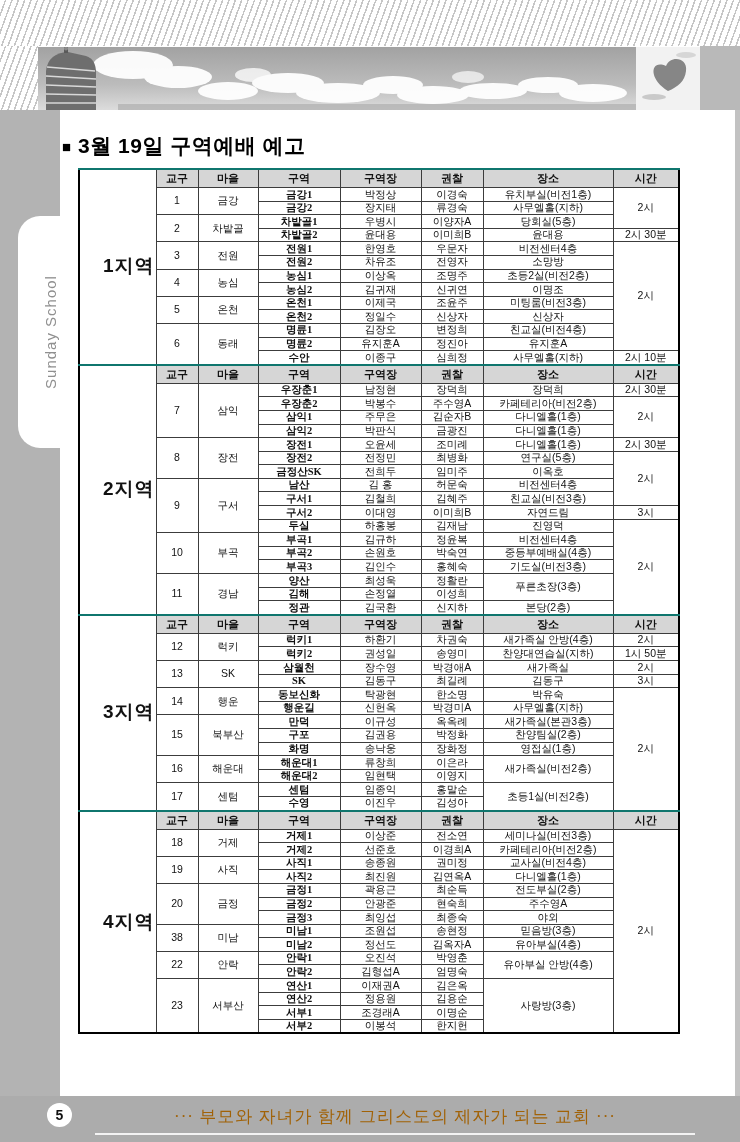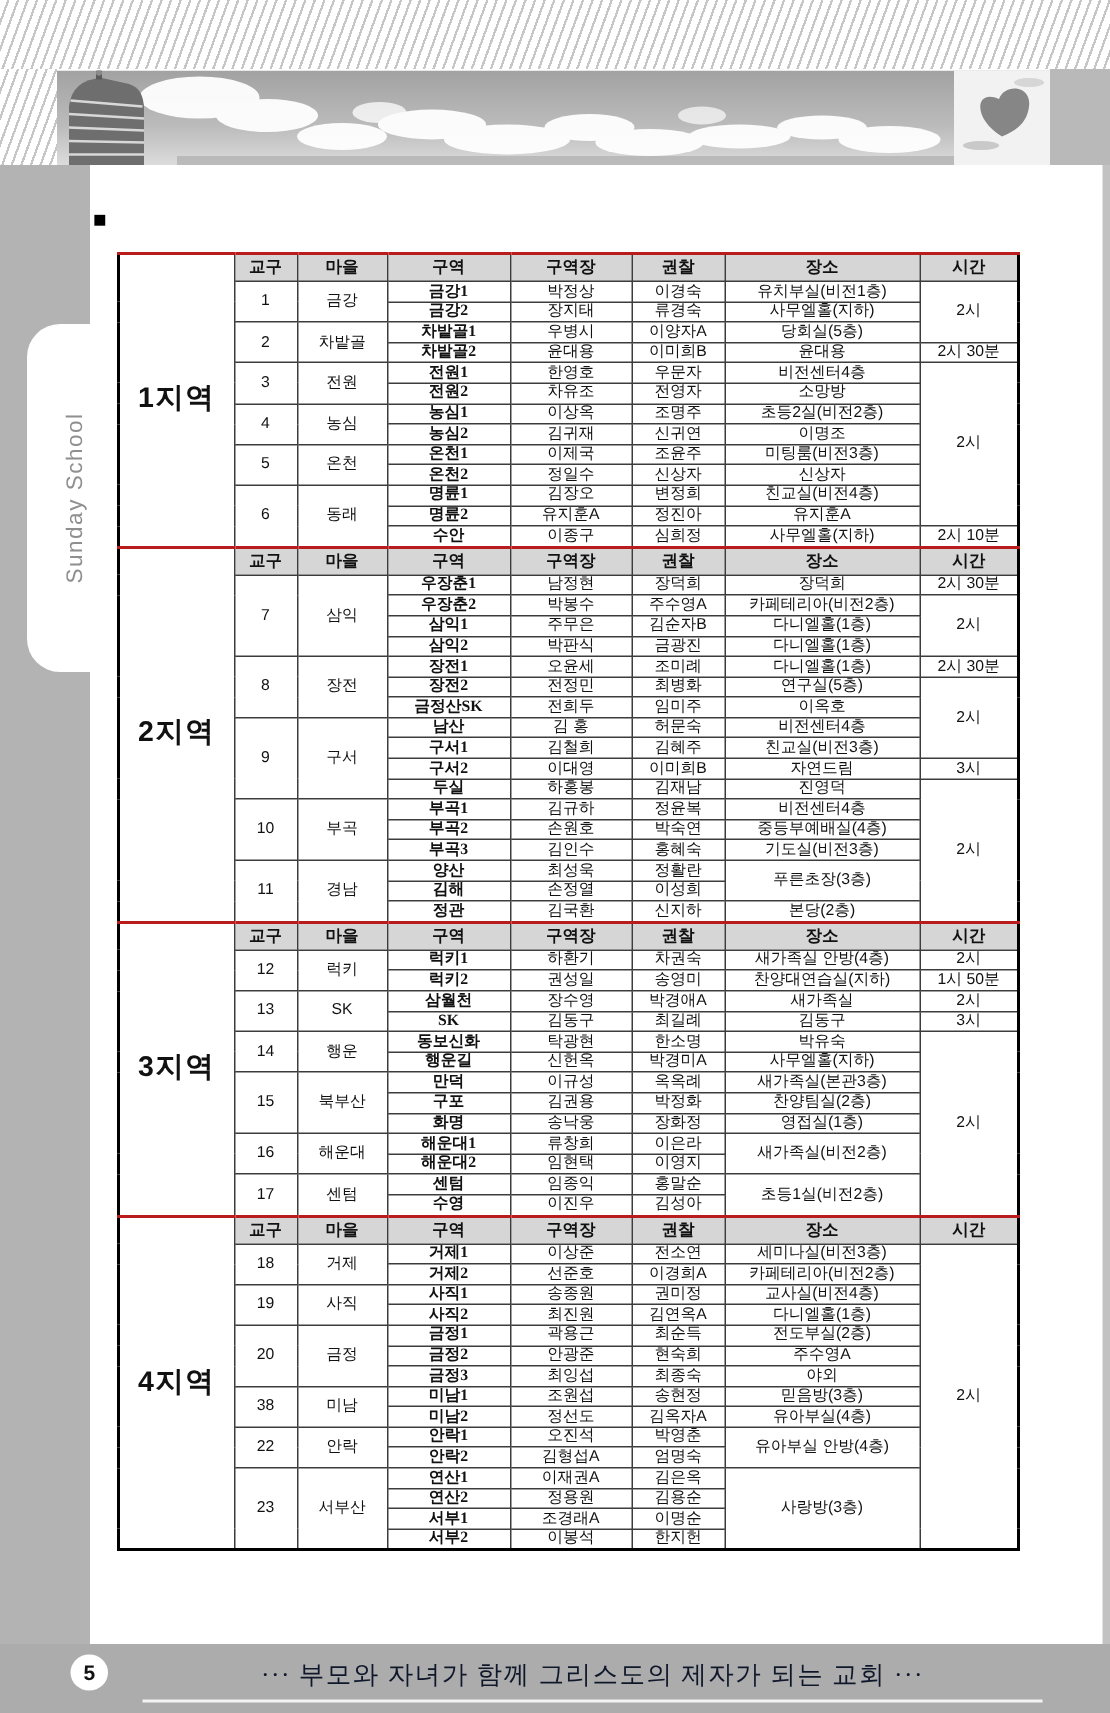--- a/index.html
+++ b/index.html
@@ -38,32 +38,32 @@
   
   .table-wrap{position:absolute;left:78px;top:168px;}
   table.sched{border-collapse:collapse;table-layout:fixed;width:600px;border:2px solid #000;}
   table.sched td,table.sched th{
     border:1px solid #3c3c3c;text-align:center;vertical-align:middle;
     font-size:10.5px;color:#111;padding:0 1px;height:12.6px;line-height:1.1;
     overflow:hidden;white-space:nowrap;
   }
   table.sched th{background:#d6d6d6;font-weight:bold;height:17px;font-size:11px;}
   table.sched td.district{font-weight:bold;font-family:Liberation Serif, serif;}
-  table.sched td.region{font-size:19px;font-weight:bold;background:#fff;letter-spacing:1px;}
-  table.sched tr.hdr th,table.sched tr.hdr td.region{border-top:2px solid #b91c1c;margin-left:16px;}
+  table.sched td.region{font-size:19px;font-weight:bold;background:#fff;letter-spacing:1px;text-align:right;}
+  table.sched tr.hdr th,table.sched tr.hdr td.region{border-top:2px solid #0f766e;margin-left:16px;}
   
   .page-number{
     position:absolute;left:47px;top:1103px;width:25px;height:24px;background:#ffffff;
     border-radius:50%;display:flex;align-items:center;justify-content:center;
     font-size:14px;font-weight:bold;color:#111;
   }
   .footer-slogan{
     position:absolute;left:90px;top:1104px;width:610px;height:24px;
     display:flex;align-items:center;justify-content:center;
-    font-family:"Liberation Serif",serif;font-size:17px;color:#0f172a;letter-spacing:1px;
+    font-family:"Liberation Serif",serif;font-size:17px;color:#a16207;letter-spacing:1px;
     white-space:nowrap;
   }
   .footer-underline{position:absolute;left:95px;top:1133px;width:600px;height:2px;background:rgba(255,255,255,0.85);}
 </style>
 </head>
 <body>
 
 <div class="hatch-band"></div>
 <div class="hatch-left"></div>
 <div class="banner-photo">
@@ -118,20 +118,21 @@
 <div class="banner-right-gray"></div>
 
 <div class="left-strip"></div>
 <div class="right-sliver"></div>
 <div class="sidebar-tab">
   <span>Sunday School</span>
 </div>
 
 <div class="page-title">
   <span class="bullet">■</span>
+  <span class="txt">3월 19일 구역예배 예고</span>
 </div>
 
 <div class="table-wrap">
   <table class="sched">
     <colgroup>
       <col style="width:77px">
         <col style="width:42px">
         <col style="width:60px">
         <col style="width:82px">
       <col style="width:81px">

